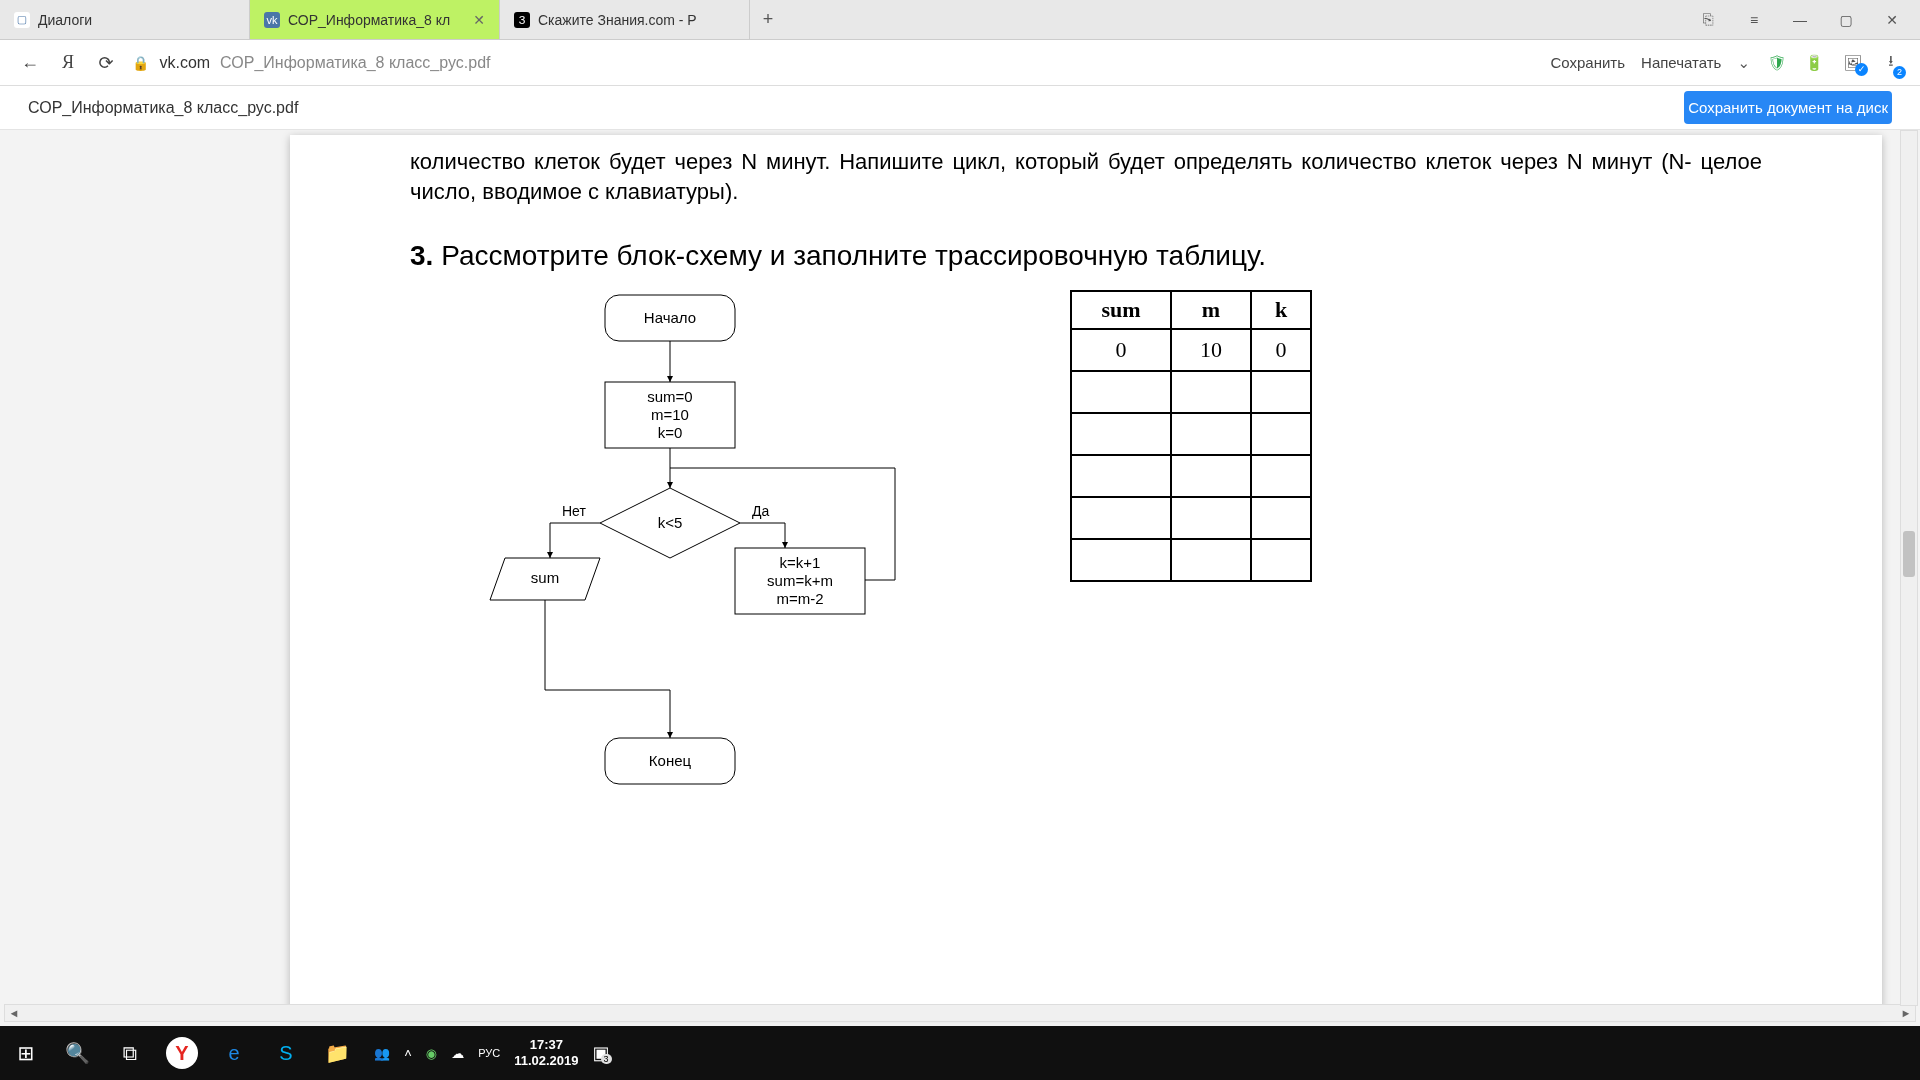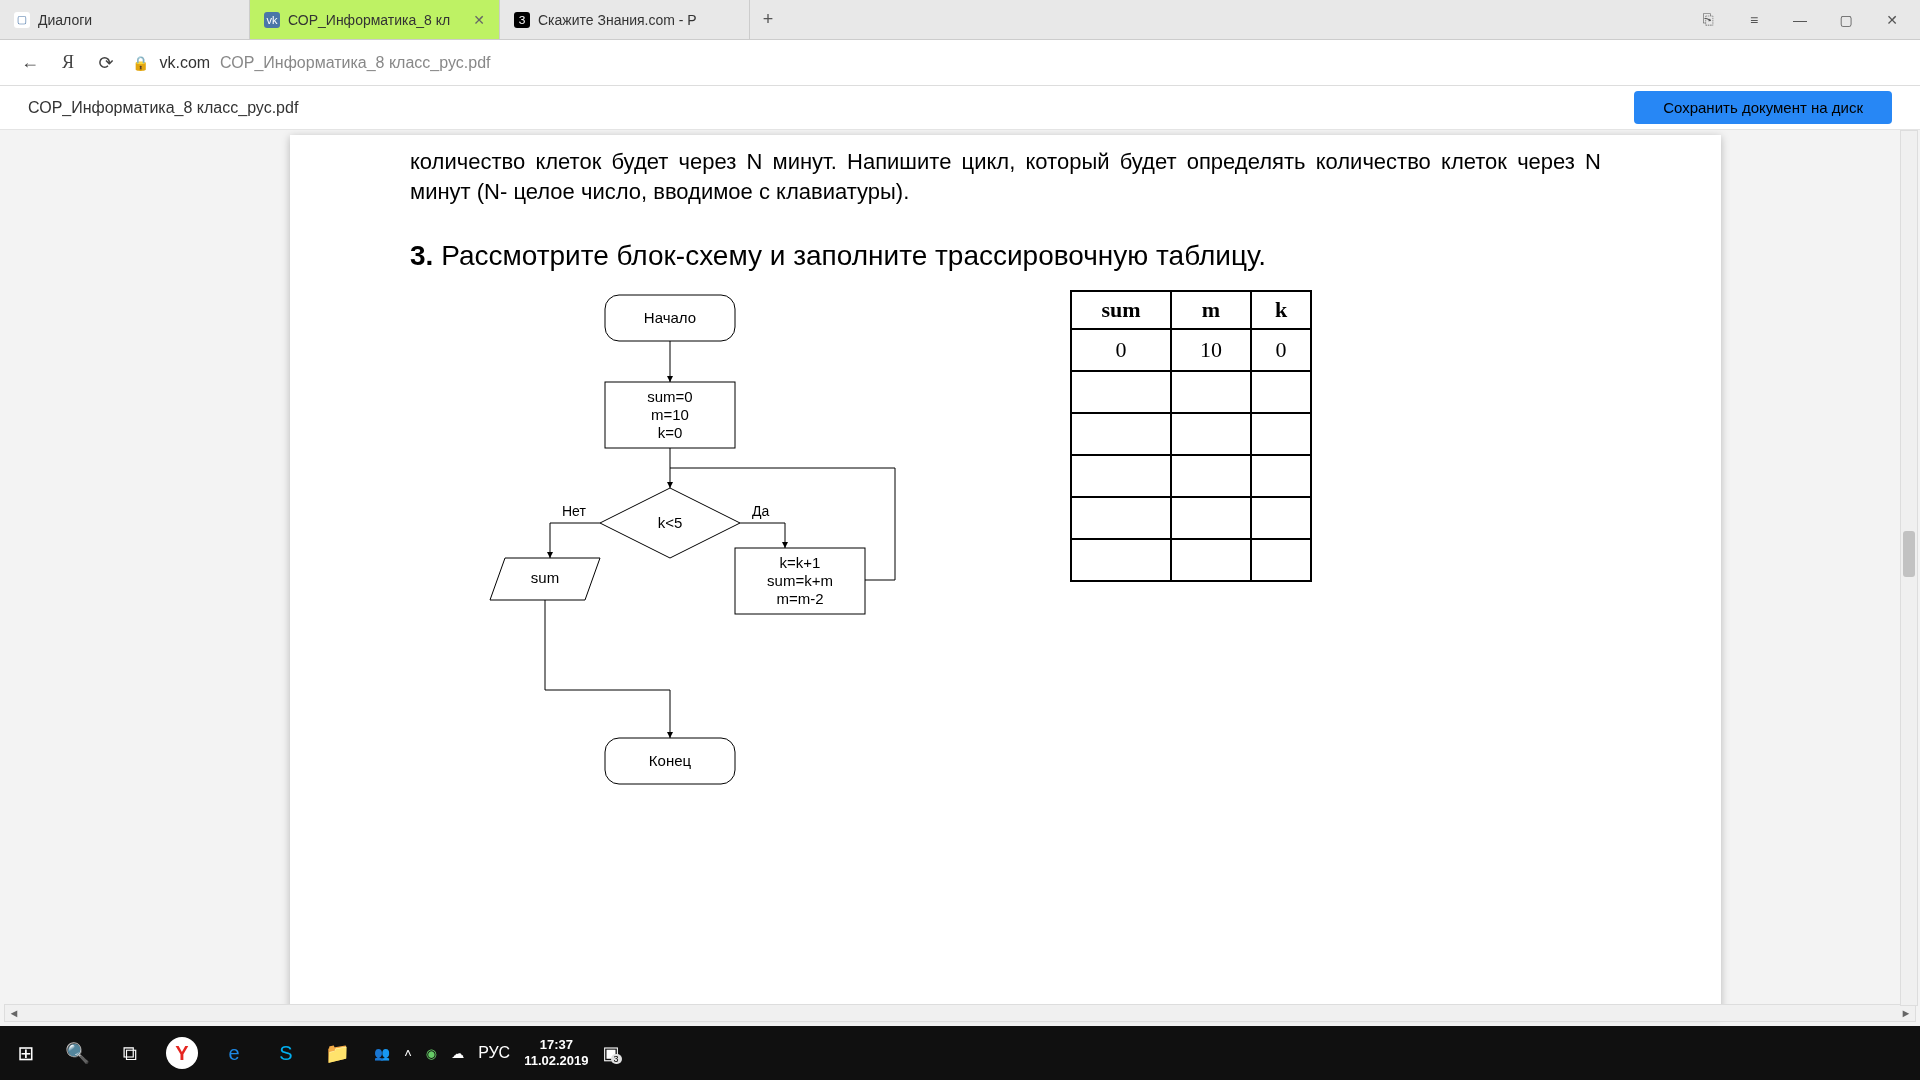--- a/index.html
+++ b/index.html
@@ -25,26 +25,26 @@
 .addr-right { display:flex; align-items:center; gap:16px; color:#555; font-size:15px; }
 .addr-right .txtbtn { cursor:pointer; color:#444; }
 .addr-right .chev { cursor:pointer; }
 .addr-right .ic { width:22px; text-align:center; cursor:pointer; position:relative; }
 .shield { color:#2fa84f; }
 .badge { position:absolute; bottom:-4px; right:-4px; background:#0a84ff; color:#fff; border-radius:50%; font-size:9px; width:13px; height:13px; line-height:13px; text-align:center; }
 
 
 .subbar { height:44px; display:flex; align-items:center; justify-content:space-between; padding:0 28px; background:#fff; border-bottom:1px solid #e4e4e4; font-size:16px; }
 .subbar .fname { color:#333; }
-.save-disk { background:#2787f5; color:#000000; padding:8px 29px; border-radius:4px; font-size:15px; cursor:pointer; }
+.save-disk { background:#2787f5; color:#ffffff; padding:8px 4px; border-radius:4px; font-size:15px; cursor:pointer; }
 
 
 .viewport { position:absolute; top:130px; left:0; right:0; bottom:54px; background:#f3f3f3; overflow:hidden; }
 .viewport::-webkit-scrollbar{width:16px;}
-.page { position:absolute; left:290px; top:5px; width:1431px; height:880px; background:#fff; box-shadow:0 2px 8px rgba(0,0,0,.25); padding:20px 120px; font-family:"Times New Roman",serif; color:#000; }
+.page { position:absolute; left:290px; top:5px; width:1592px; height:880px; background:#fff; box-shadow:0 2px 8px rgba(0,0,0,.25); padding:20px 120px; font-family:"Times New Roman",serif; color:#000; }
 .para { font-size:22px; line-height:1.35; text-align:justify; }
 .para.cut { margin-top:-8px; }
 .task3 { font-size:28px; margin-top:34px; }
 .task3 b { font-weight:bold; }
 
 
 .flow-wrap { position:relative; margin-top:18px; height:520px; }
 svg.flow { position:absolute; left:40px; top:0; }
 svg.flow text { font-family:Arial,sans-serif; font-size:15px; fill:#000; }
 svg.flow .lbl { font-size:14px; }
@@ -64,21 +64,21 @@
 .vscroll .thumb{ position:absolute; left:2px; right:2px; top:400px; height:46px; background:#c2c2c2; border-radius:3px; }
 
 
 .taskbar { position:absolute; left:0; right:0; bottom:0; height:54px; background:#101010; display:flex; align-items:center; color:#fff; font-size:15px; }
 .taskbar .tb-ic { width:52px; height:54px; display:flex; align-items:center; justify-content:center; font-size:20px; cursor:pointer; color:#fff; }
 .taskbar .tb-ic.yandex { background:#fff; color:#e52520; border-radius:50%; width:32px; height:32px; margin:0 10px; font-weight:bold; font-family:Arial; font-size:20px;}
 .tb-ic.edge{color:#1e88e5;} .tb-ic.skype{color:#00aff0;} .tb-ic.folder{color:#ffcc66;}
 .alisa { flex:1; margin-left:20px; background:#fff; color:#333; height:40px; border-radius:4px; display:flex; align-items:center; padding:0 16px; gap:12px; max-width:430px; margin-left:auto; margin-right:12px;}
 .alisa .mic{ margin-left:auto; color:#333; font-size:18px;}
 .tray { display:flex; align-items:center; gap:14px; padding:0 10px; font-size:13px; color:#fff; }
-.tray .lang{font-size:16px;}
+.tray .lang{font-size:11px;}
 .tray .clock{ text-align:center; line-height:1.2; font-size:13px;font-weight:bold; }
 .tray .notif{ position:relative; font-size:18px; }
 .tray .notif .cnt{ position:absolute; bottom:0; right:-2px; background:#e0e0e0; color:#000; font-size:9px; border-radius:6px; padding:0 3px;}
 </style>
 </head>
 <body>
 
 <div class="tabstrip">
   <div class="tab">
     <span class="fav" style="background:#fff;color:#4a76a8;">▢</span>
@@ -104,20 +104,29 @@
 </div>
 
 <div class="addrbar">
   <span class="nav">←</span>
   <span class="nav" style="font-family:Georgia,serif;">Я</span>
   <span class="nav">⟳</span>
   <div class="addr-field">
     <span class="lock">🔒</span>
     <span class="host">vk.com</span>
     <span class="path">СОР_Информатика_8 класс_рус.pdf</span>
+  </div>
+  <div class="addr-right">
+    <span class="txtbtn">Сохранить</span>
+    <span class="txtbtn">Напечатать</span>
+    <span class="chev">⌄</span>
+    <span class="ic shield">🛡</span>
+    <span class="ic">🔋</span>
+    <span class="ic">🖼<span class="badge">✓</span></span>
+    <span class="ic">⭳<span class="badge">2</span></span>
   </div>
 </div>
 
 <div class="subbar">
   <span class="fname">СОР_Информатика_8 класс_рус.pdf</span>
   <span class="save-disk">Сохранить документ на диск</span>
 </div>
 
 <div class="viewport">
   <div class="page">

